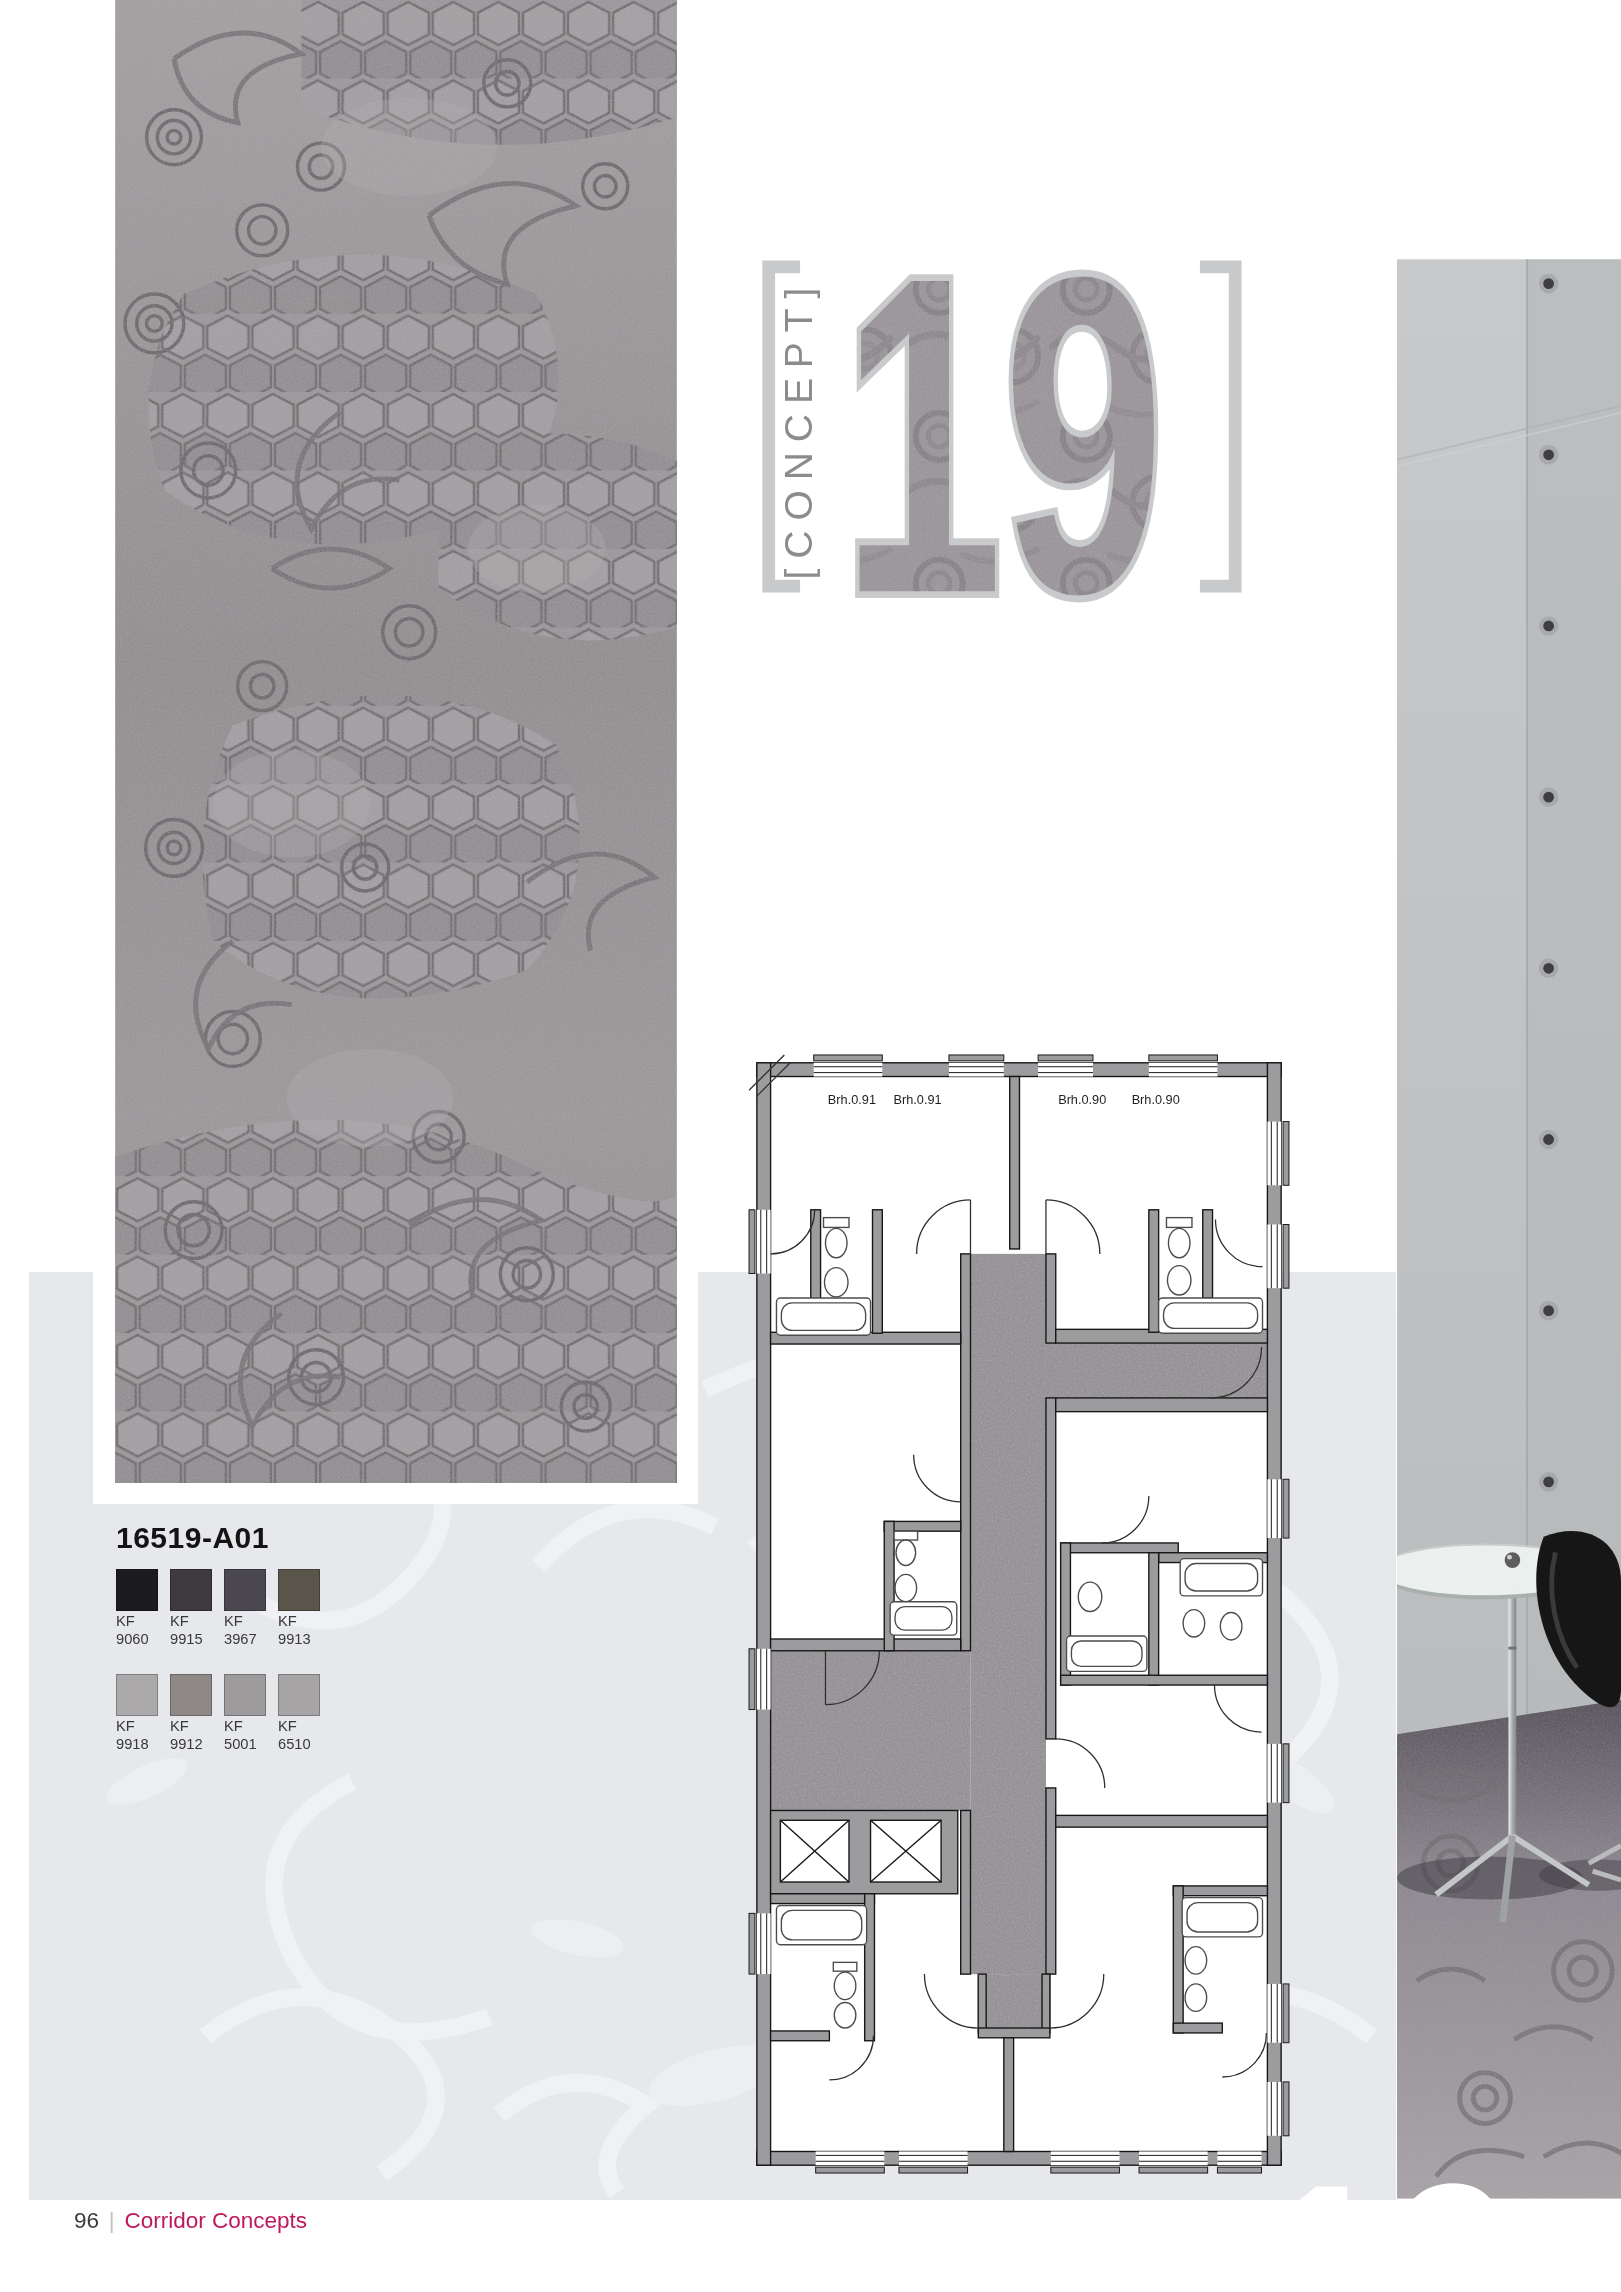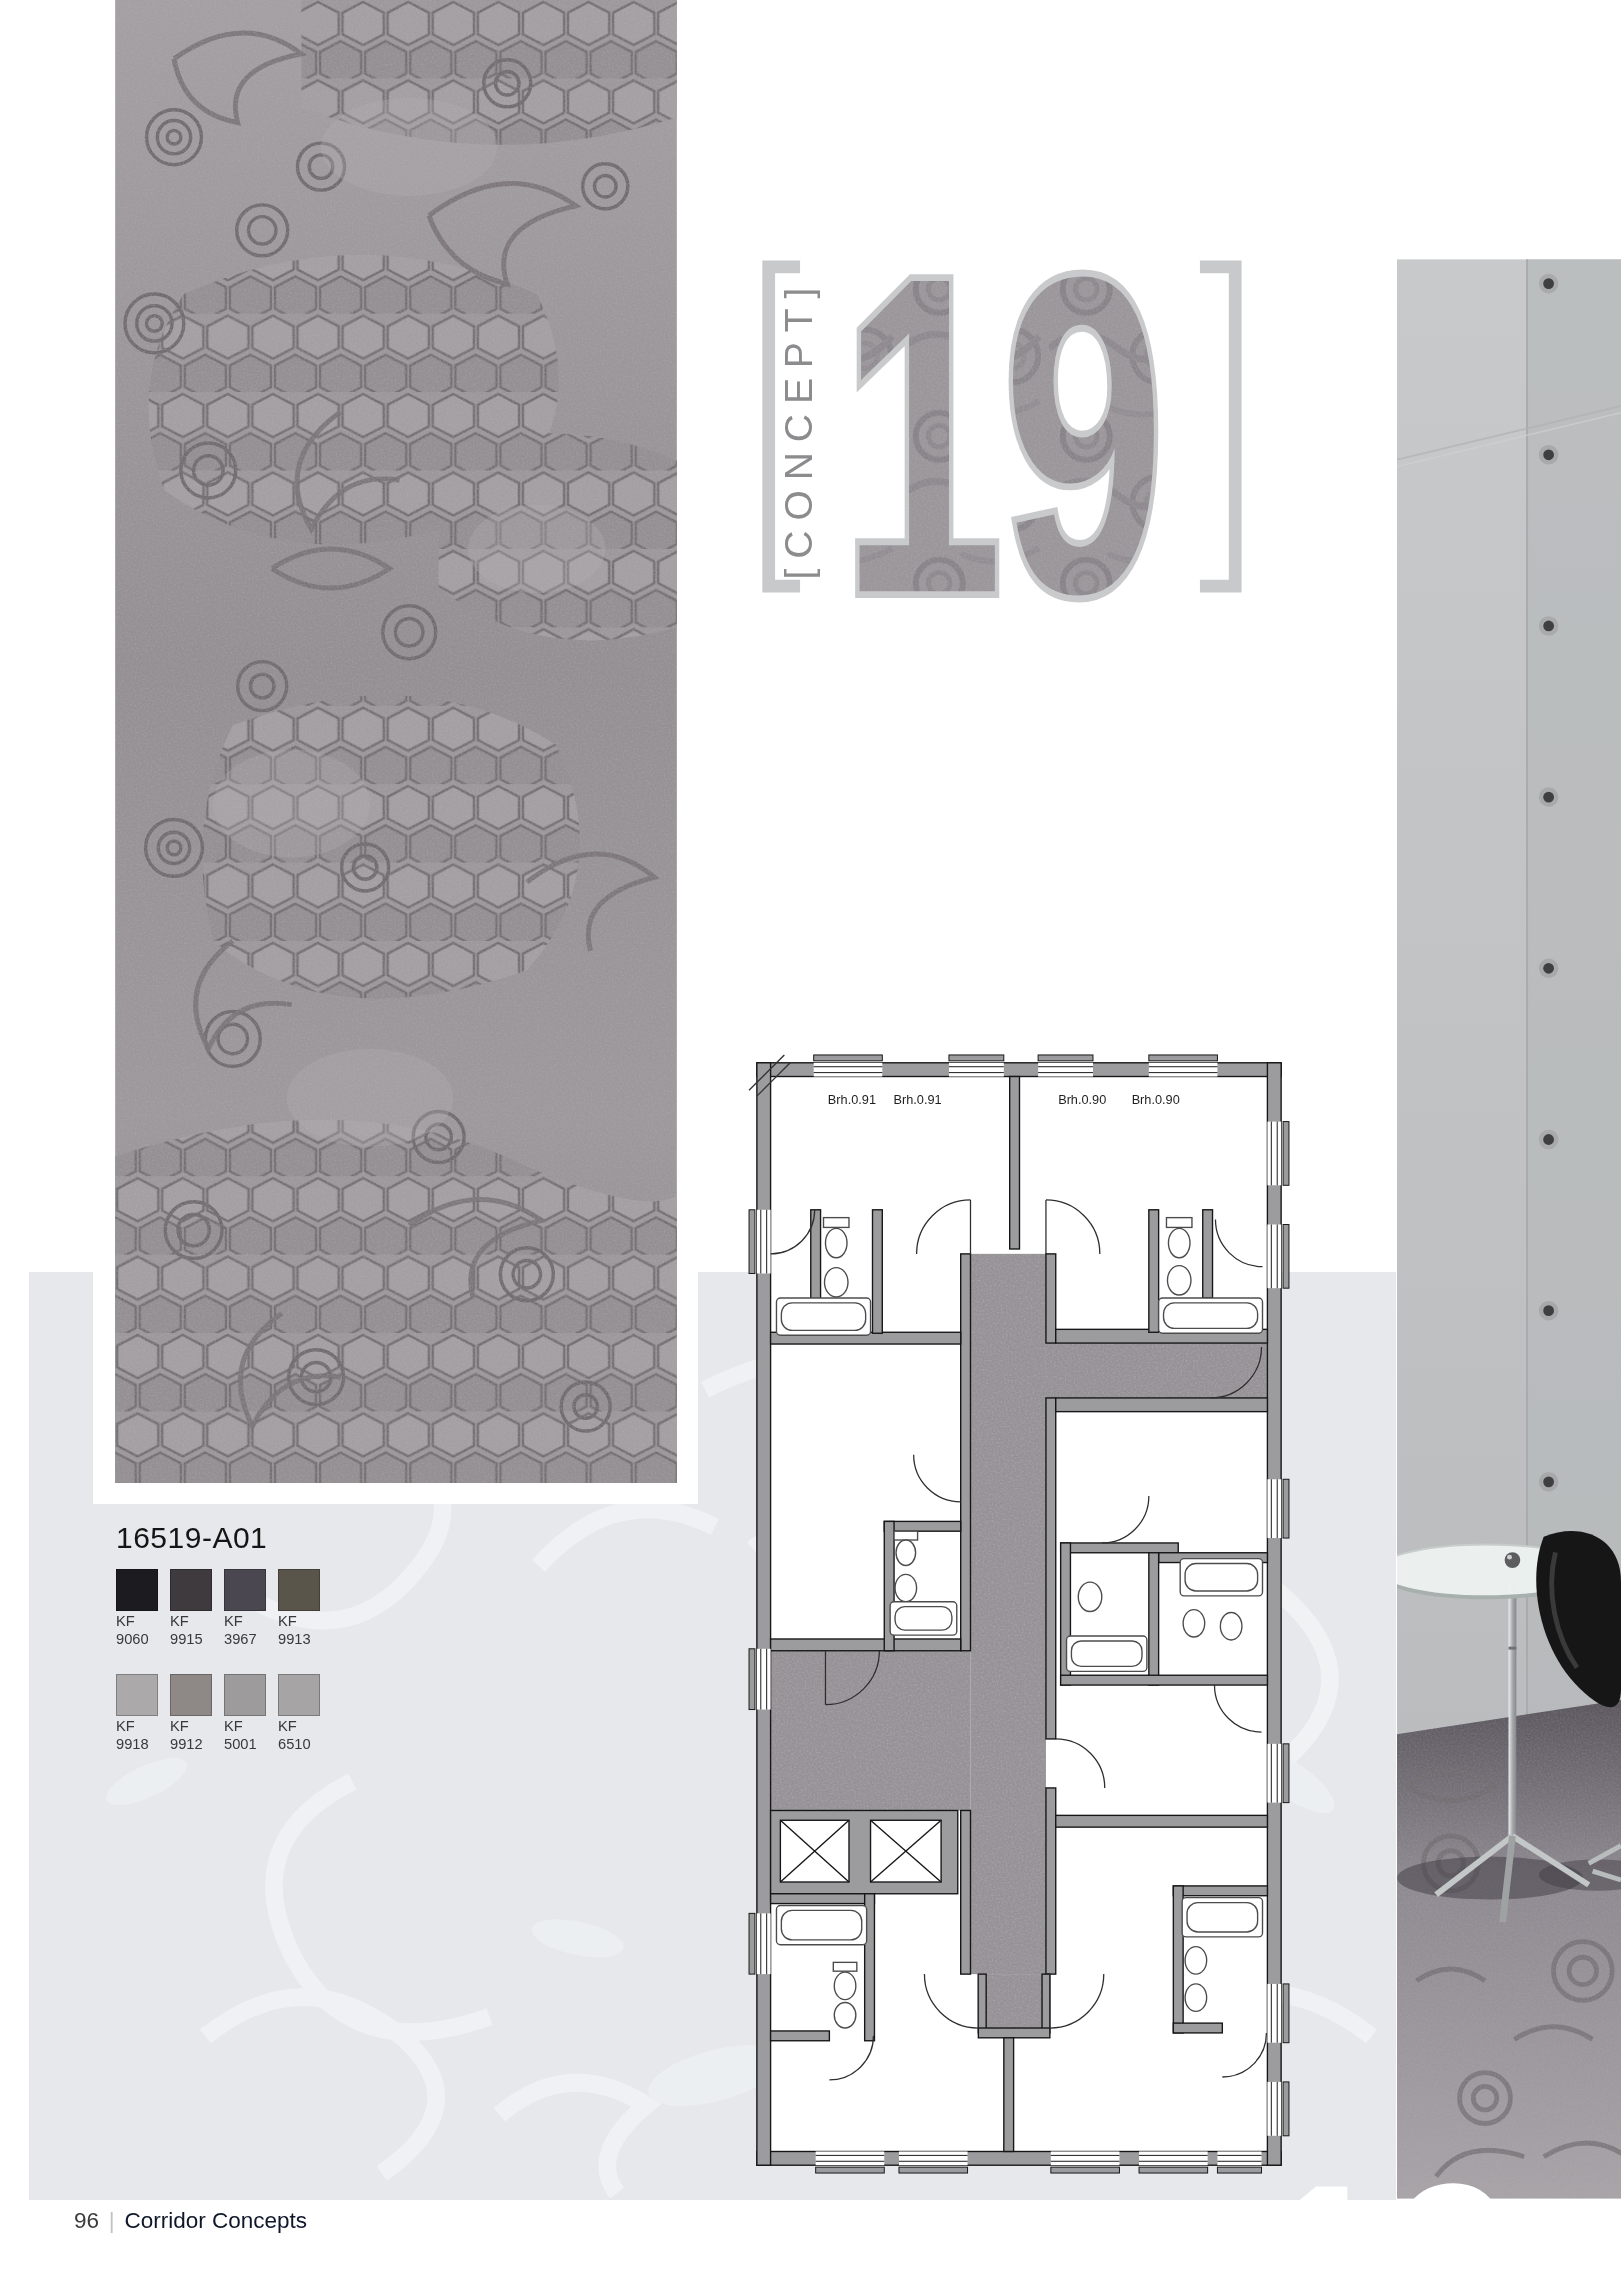--- a/index.html
+++ b/index.html
@@ -12,33 +12,33 @@
   .photo{left:1397px;top:257px;width:224px;height:1944px;z-index:2;}
   
   .carpet-frame{left:93px;top:-9.8px;width:605px;height:1514px;background:#ffffff;z-index:4;}
   .carpet-frame svg{position:absolute;left:21.6px;top:9.8px;}
   
   .concept{left:755px;top:250px;width:490px;height:353px;z-index:4;}
   
   .floorplan{left:747px;top:1053px;width:544px;height:1122px;z-index:4;}
   
   .product{left:116px;top:1521px;z-index:5;}
-  .product h2{margin:0 0 13.7px 0;font-size:30px;font-weight:normal;color:#141414;letter-spacing:0.5px;}
+  .product h2{margin:0 0 13.7px 0;font-size:30px;font-weight:bold;color:#141414;letter-spacing:0.5px;}
   .swatches{display:grid;grid-template-columns:repeat(4,54px);row-gap:25px;}
   .swatch-cell{width:54px;}
   .swatch{width:42px;height:42px;border:1px solid rgba(0,0,0,0.25);box-sizing:border-box;}
   .swatch-label{font-size:14.7px;line-height:1.22;color:#39393b;margin-top:2px;}
   
   .watermark{left:1258px;top:2137px;z-index:3;color:#ffffff;font-weight:bold;
              font-size:309px;line-height:1;letter-spacing:-5.9px;
              transform:scaleX(0.78);transform-origin:left top;}
   
   .footer{left:74px;top:2208px;z-index:5;font-size:22.5px;color:#3c3c3e;}
   .footer .sep{color:#c2c2c4;padding:0 9.8px;font-weight:300;}
-  .footer .section{color:#0f172a;}
+  .footer .section{color:#be185d;}
   text{font-family:"Liberation Sans",sans-serif;}
 </style>
 </head>
 <body>
 
 <svg width="0" height="0" style="position:absolute" aria-hidden="true">
   <defs>
     <filter id="grain" x="-5%" y="-5%" width="110%" height="110%">
       <feTurbulence type="fractalNoise" baseFrequency="0.55" numOctaves="2" seed="8"></feTurbulence>
       <feColorMatrix type="matrix" values="0.3 0 0 0 0.22  0.3 0 0 0 0.21  0.3 0 0 0 0.22  0.9 0 0 0 -0.08"></feColorMatrix>

